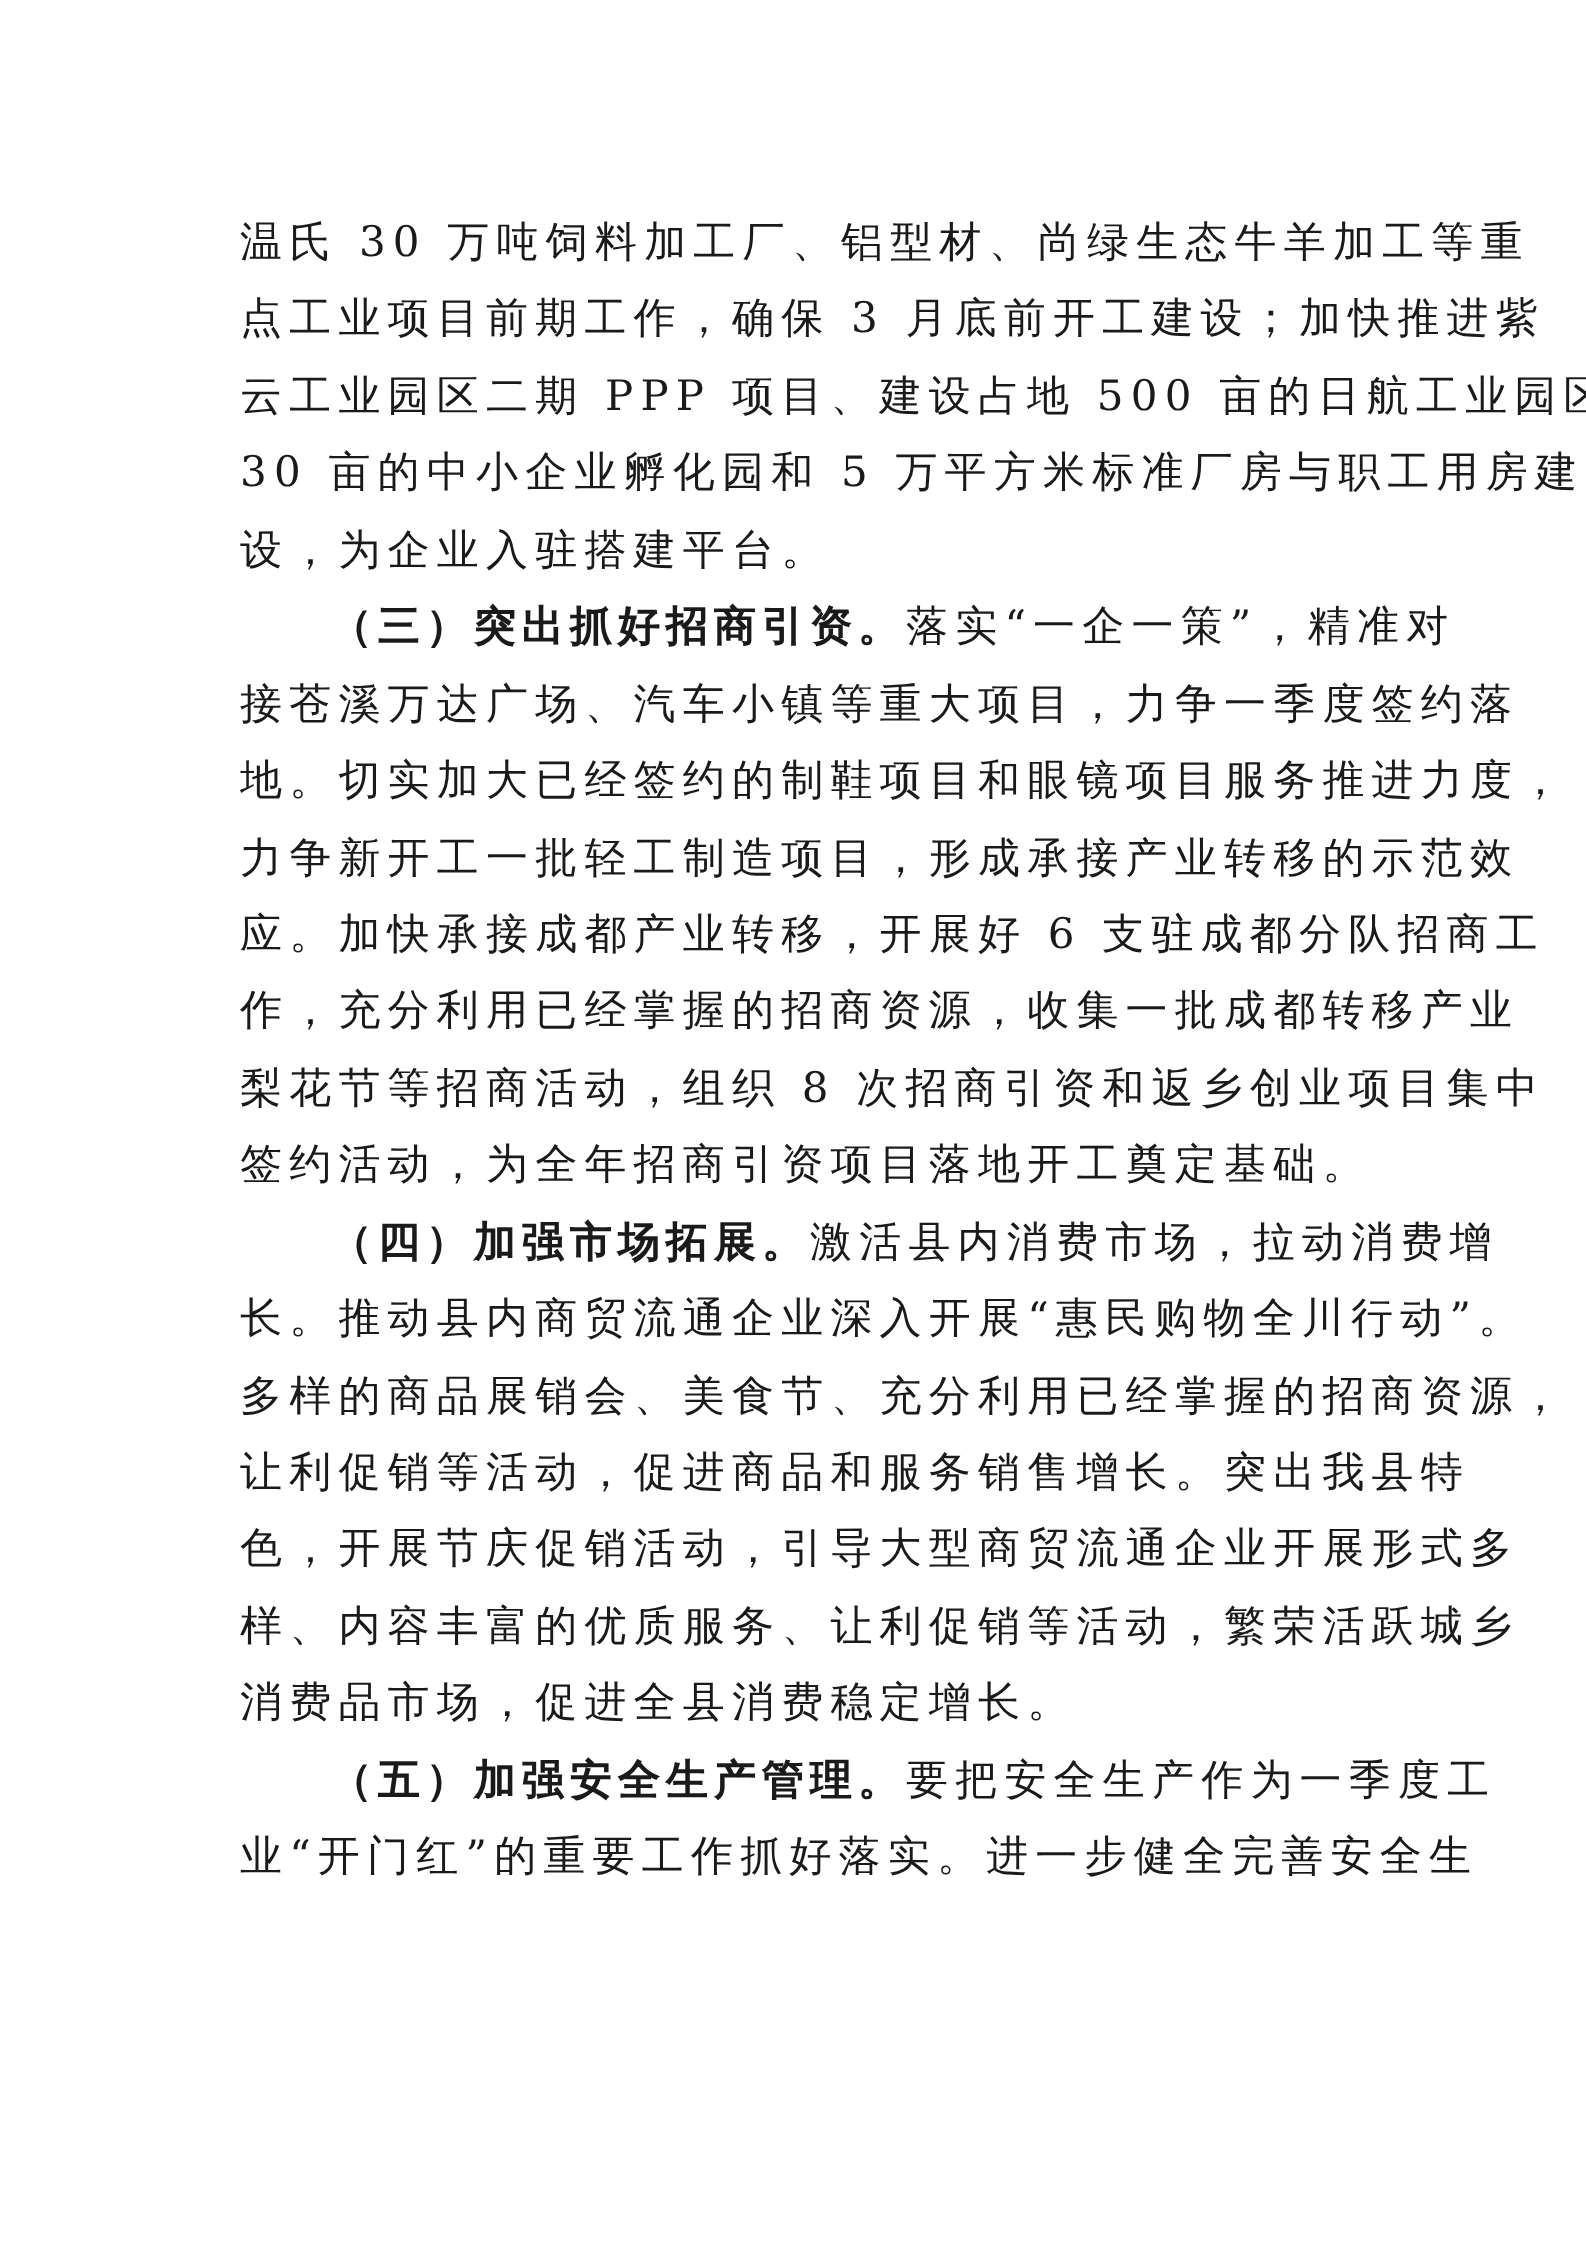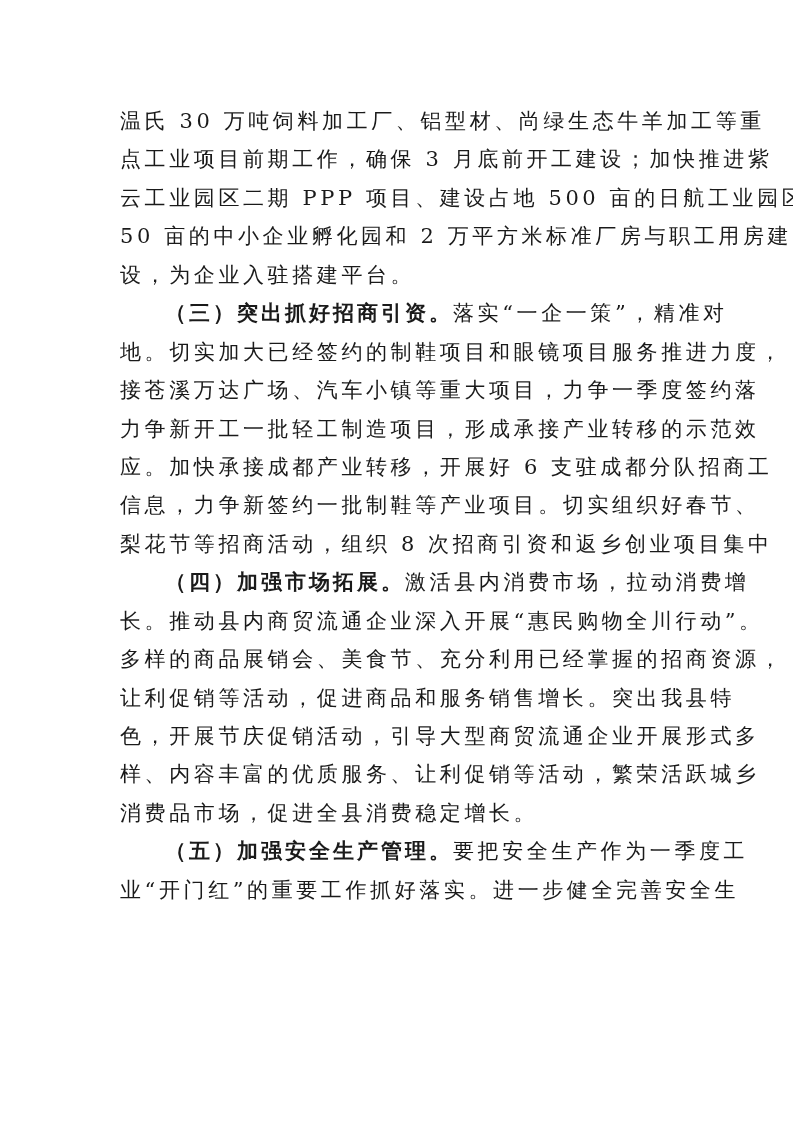--- a/index.html
+++ b/index.html
@@ -54,32 +54,33 @@
 </head>
 <body>
 
 <div class="page">
   <div class="content">
 
     <div>
       <div class="line">温氏 30 万吨饲料加工厂、铝型材、尚绿生态牛羊加工等重</div>
       <div class="line">点工业项目前期工作，确保 3 月底前开工建设；加快推进紫</div>
       <div class="line">云工业园区二期 PPP 项目、建设占地 500 亩的日航工业园区、</div>
-      <div class="line">50 亩的中小企业孵化园和 2 万平方米标准厂房与职工用房建</div>
+      <div class="line">30 亩的中小企业孵化园和 5 万平方米标准厂房与职工用房建</div>
       <div class="line last">设，为企业入驻搭建平台。</div>
     </div>
 
     <div>
       <div class="line indent"><span class="heading">（三）突出抓好招商引资。</span><span>落实“一企一策”，精准对</span></div>
+      <div class="line">接苍溪万达广场、汽车小镇等重大项目，力争一季度签约落</div>
       <div class="line">地。切实加大已经签约的制鞋项目和眼镜项目服务推进力度，</div>
-      <div class="line">接苍溪万达广场、汽车小镇等重大项目，力争一季度签约落</div>
       <div class="line">力争新开工一批轻工制造项目，形成承接产业转移的示范效</div>
       <div class="line">应。加快承接成都产业转移，开展好 6 支驻成都分队招商工</div>
-      <div class="line">信息，力争新签约一批制鞋等产业项目。切实组织好春节、</div>
+      <div class="line">作，充分利用已经掌握的招商资源，收集一批成都转移产业</div>
       <div class="line">梨花节等招商活动，组织 8 次招商引资和返乡创业项目集中</div>
+      <div class="line last">签约活动，为全年招商引资项目落地开工奠定基础。</div>
     </div>
 
     <div>
       <div class="line indent"><span class="heading">（四）加强市场拓展。</span><span>激活县内消费市场，拉动消费增</span></div>
       <div class="line">长。推动县内商贸流通企业深入开展“惠民购物全川行动”。</div>
       <div class="line">多样的商品展销会、美食节、充分利用已经掌握的招商资源，</div>
       <div class="line">让利促销等活动，促进商品和服务销售增长。突出我县特</div>
       <div class="line">色，开展节庆促销活动，引导大型商贸流通企业开展形式多</div>
       <div class="line">样、内容丰富的优质服务、让利促销等活动，繁荣活跃城乡</div>
       <div class="line last">消费品市场，促进全县消费稳定增长。</div>

